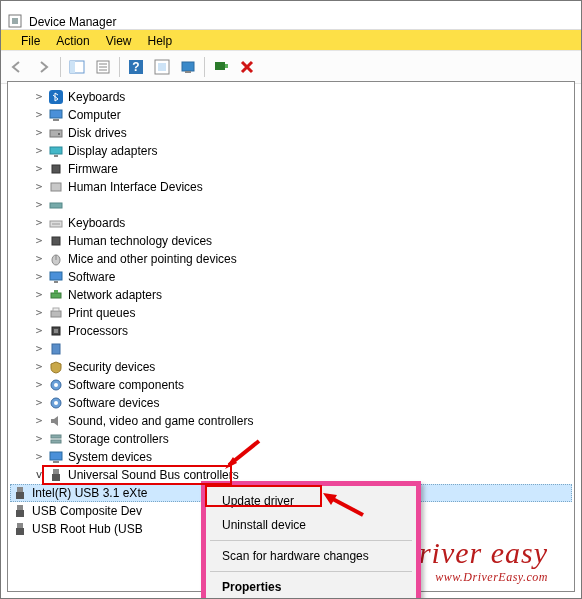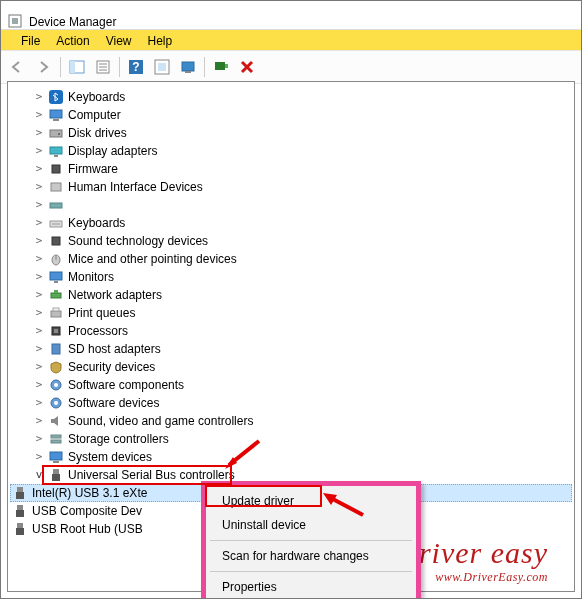--- a/index.html
+++ b/index.html
@@ -24,21 +24,21 @@
   .chev{width:14px;text-align:center;color:#6a6a6a;font-size:11px;font-family:monospace}
   .chev.open{color:#404040}
   .nicon{width:16px;height:16px;margin:0 4px 0 2px;display:flex;align-items:center;justify-content:center}
   .selected{background:#cde8ff;outline:1px dotted #7aa7c7;outline-offset:-1px}
   
   .redbox{position:absolute;border:2px solid #e20000;pointer-events:none}
   .arrow{position:absolute;pointer-events:none}
   
   .ctxmenu{position:absolute;background:#f2f2f2;border:5px solid #ec4899;box-shadow:3px 3px 4px rgba(0,0,0,.25);font-size:12px;padding:3px 2px;width:206px}
   .ctxitem{padding:5px 14px 5px 14px;white-space:nowrap}
-  .ctxitem.bold{font-weight:400}
+  .ctxitem.bold{font-weight:700}
   .ctxsep{height:1px;background:#c9c9c9;margin:3px 2px}
   
   .wm{position:absolute;right:26px;bottom:6px;text-align:right;color:#b91c1c;font-style:italic;font-family:Georgia,serif;pointer-events:none}
   .wm .l1{font-size:30px;letter-spacing:1px}
   .wm .l2{font-size:12px;letter-spacing:.5px}
   
   svg{display:block}
 </style>
 </head>
 <body>
@@ -200,41 +200,41 @@
           </span>
           <span>Keyboards</span>
         </div>
       <div class="node indent1">
           <span class="chev">&gt;</span>
           <span class="nicon">
             <svg width="14" height="14">
               <rect x="3" y="3" width="8" height="8" fill="#555" stroke="#333"></rect>
             </svg>
           </span>
-          <span>Sound technology devices</span>
+          <span>Human technology devices</span>
         </div>
       <div class="node indent1">
           <span class="chev">&gt;</span>
           <span class="nicon">
             <svg width="14" height="14">
               <ellipse cx="7" cy="8" rx="4" ry="5" fill="#ccc" stroke="#888"></ellipse>
               <line x1="7" y1="3" x2="7" y2="8" stroke="#888"></line>
             </svg>
           </span>
           <span>Mice and other pointing devices</span>
         </div>
       <div class="node indent1">
           <span class="chev">&gt;</span>
           <span class="nicon">
             <svg width="14" height="14">
               <rect x="1" y="2" width="12" height="8" fill="#4a90d9" stroke="#2a6aa0"></rect>
               <rect x="5" y="11" width="4" height="2" fill="#888"></rect>
             </svg>
           </span>
-          <span>Monitors</span>
+          <span>Software</span>
         </div>
       <div class="node indent1">
           <span class="chev">&gt;</span>
           <span class="nicon">
             <svg width="14" height="14">
               <rect x="2" y="5" width="10" height="5" fill="#57a857" stroke="#3a7a3a"></rect>
               <rect x="5" y="2" width="4" height="3" fill="#57a857"></rect>
             </svg>
           </span>
           <span>Network adapters</span>
@@ -259,21 +259,20 @@
           </span>
           <span>Processors</span>
         </div>
       <div class="node indent1">
           <span class="chev">&gt;</span>
           <span class="nicon">
             <svg width="14" height="14">
               <rect x="3" y="2" width="8" height="10" fill="#5a8ec9" stroke="#3a6aa0"></rect>
             </svg>
           </span>
-          <span>SD host adapters</span>
         </div>
       <div class="node indent1">
           <span class="chev">&gt;</span>
           <span class="nicon">
             <svg width="14" height="14">
               <path d="M7 2 L12 4 V8 Q12 12 7 13 Q2 12 2 8 V4 Z" fill="#c9a84a" stroke="#9a7a2a"></path>
             </svg>
           </span>
           <span>Security devices</span>
         </div>
@@ -328,21 +327,21 @@
         </div>
 
       <div class="node indent1">
           <span class="chev open">v</span>
           <span class="nicon">
             <svg width="14" height="14">
               <rect x="4" y="1" width="6" height="5" fill="#888"></rect>
               <rect x="3" y="6" width="8" height="7" fill="#555"></rect>
             </svg>
           </span>
-          <span>Universal Serial Bus controllers</span>
+          <span>Universal Sound Bus controllers</span>
         </div>
 
       <div class="node indent2 selected">
           <span class="nicon">
             <svg width="14" height="14">
               <rect x="4" y="1" width="6" height="5" fill="#888"></rect>
               <rect x="3" y="6" width="8" height="7" fill="#555"></rect>
             </svg>
           </span>
           <span>Intel(R) USB 3.1 eXte</span>

